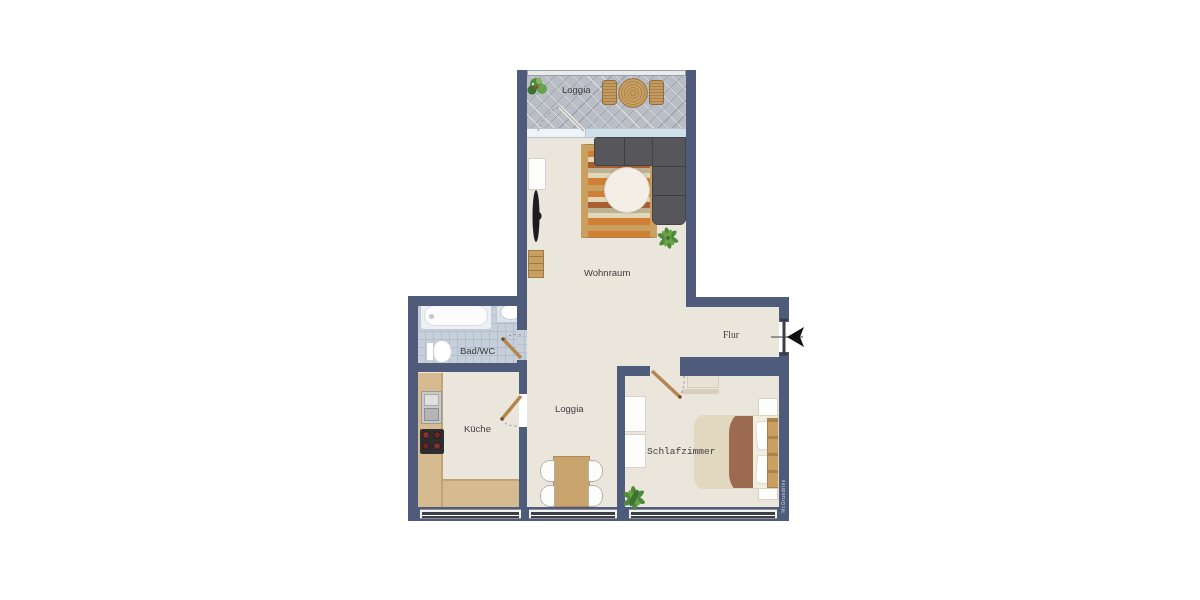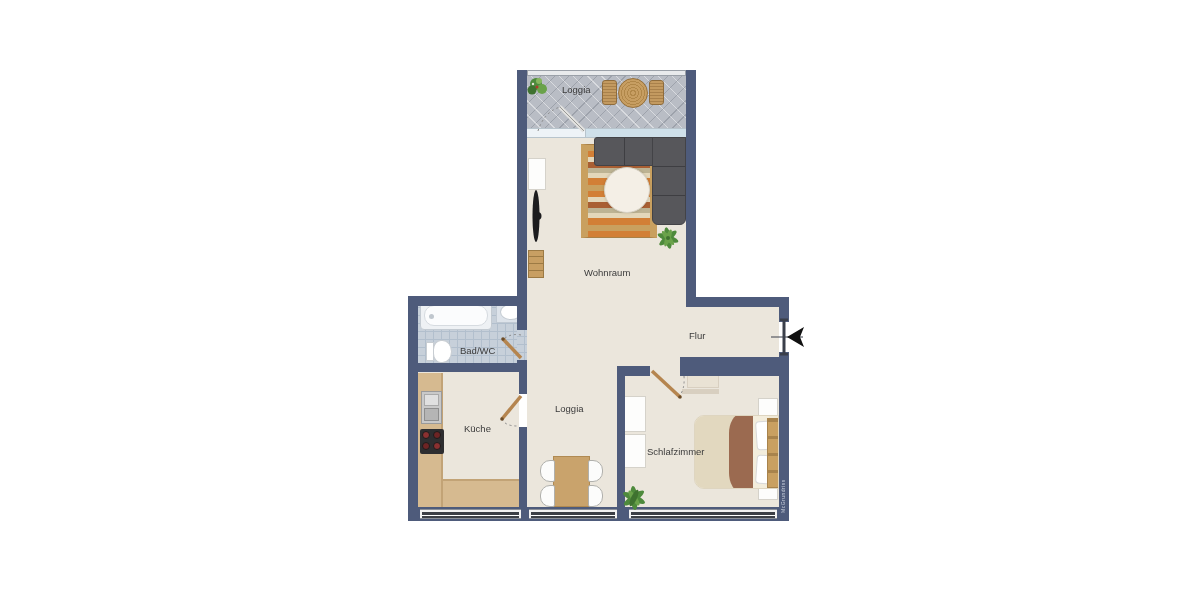--- a/index.html
+++ b/index.html
@@ -203,21 +203,21 @@
     </g>
 
     <g>
       <ellipse cx="536" cy="216" rx="3.5" ry="26" fill="#1c1c1e"></ellipse>
       <circle cx="537.5" cy="216" r="4" fill="#1c1c1e"></circle>
     </g>
   </svg>
 
   <div class="label" style="left:562px;top:84px;">Loggia</div>
   <div class="label" style="left:584px;top:267px;">Wohnraum</div>
-  <div class="label" style="left:689px;top:330px;">Flur</div>
+  <div class="label" style="left:723px;top:330px;font-family:Liberation Serif, serif;">Flur</div>
   <div class="label" style="left:460px;top:345px;">Bad/WC</div>
   <div class="label" style="left:464px;top:423px;">Küche</div>
   <div class="label" style="left:555px;top:403px;">Loggia</div>
-  <div class="label" style="left:647px;top:446px;">Schlafzimmer</div>
+  <div class="label" style="left:647px;top:446px;font-family:Liberation Mono, monospace;">Schlafzimmer</div>
 
   <div class="abs" style="left:780px;top:458px;width:9px;height:55px;writing-mode:vertical-rl;transform:rotate(180deg);
               font-size:5px;letter-spacing:.5px;color:#c8cedb;overflow:hidden;font-family:'Liberation Sans',sans-serif;">McGrundriss</div>
 </div>
 
 </body></html>

